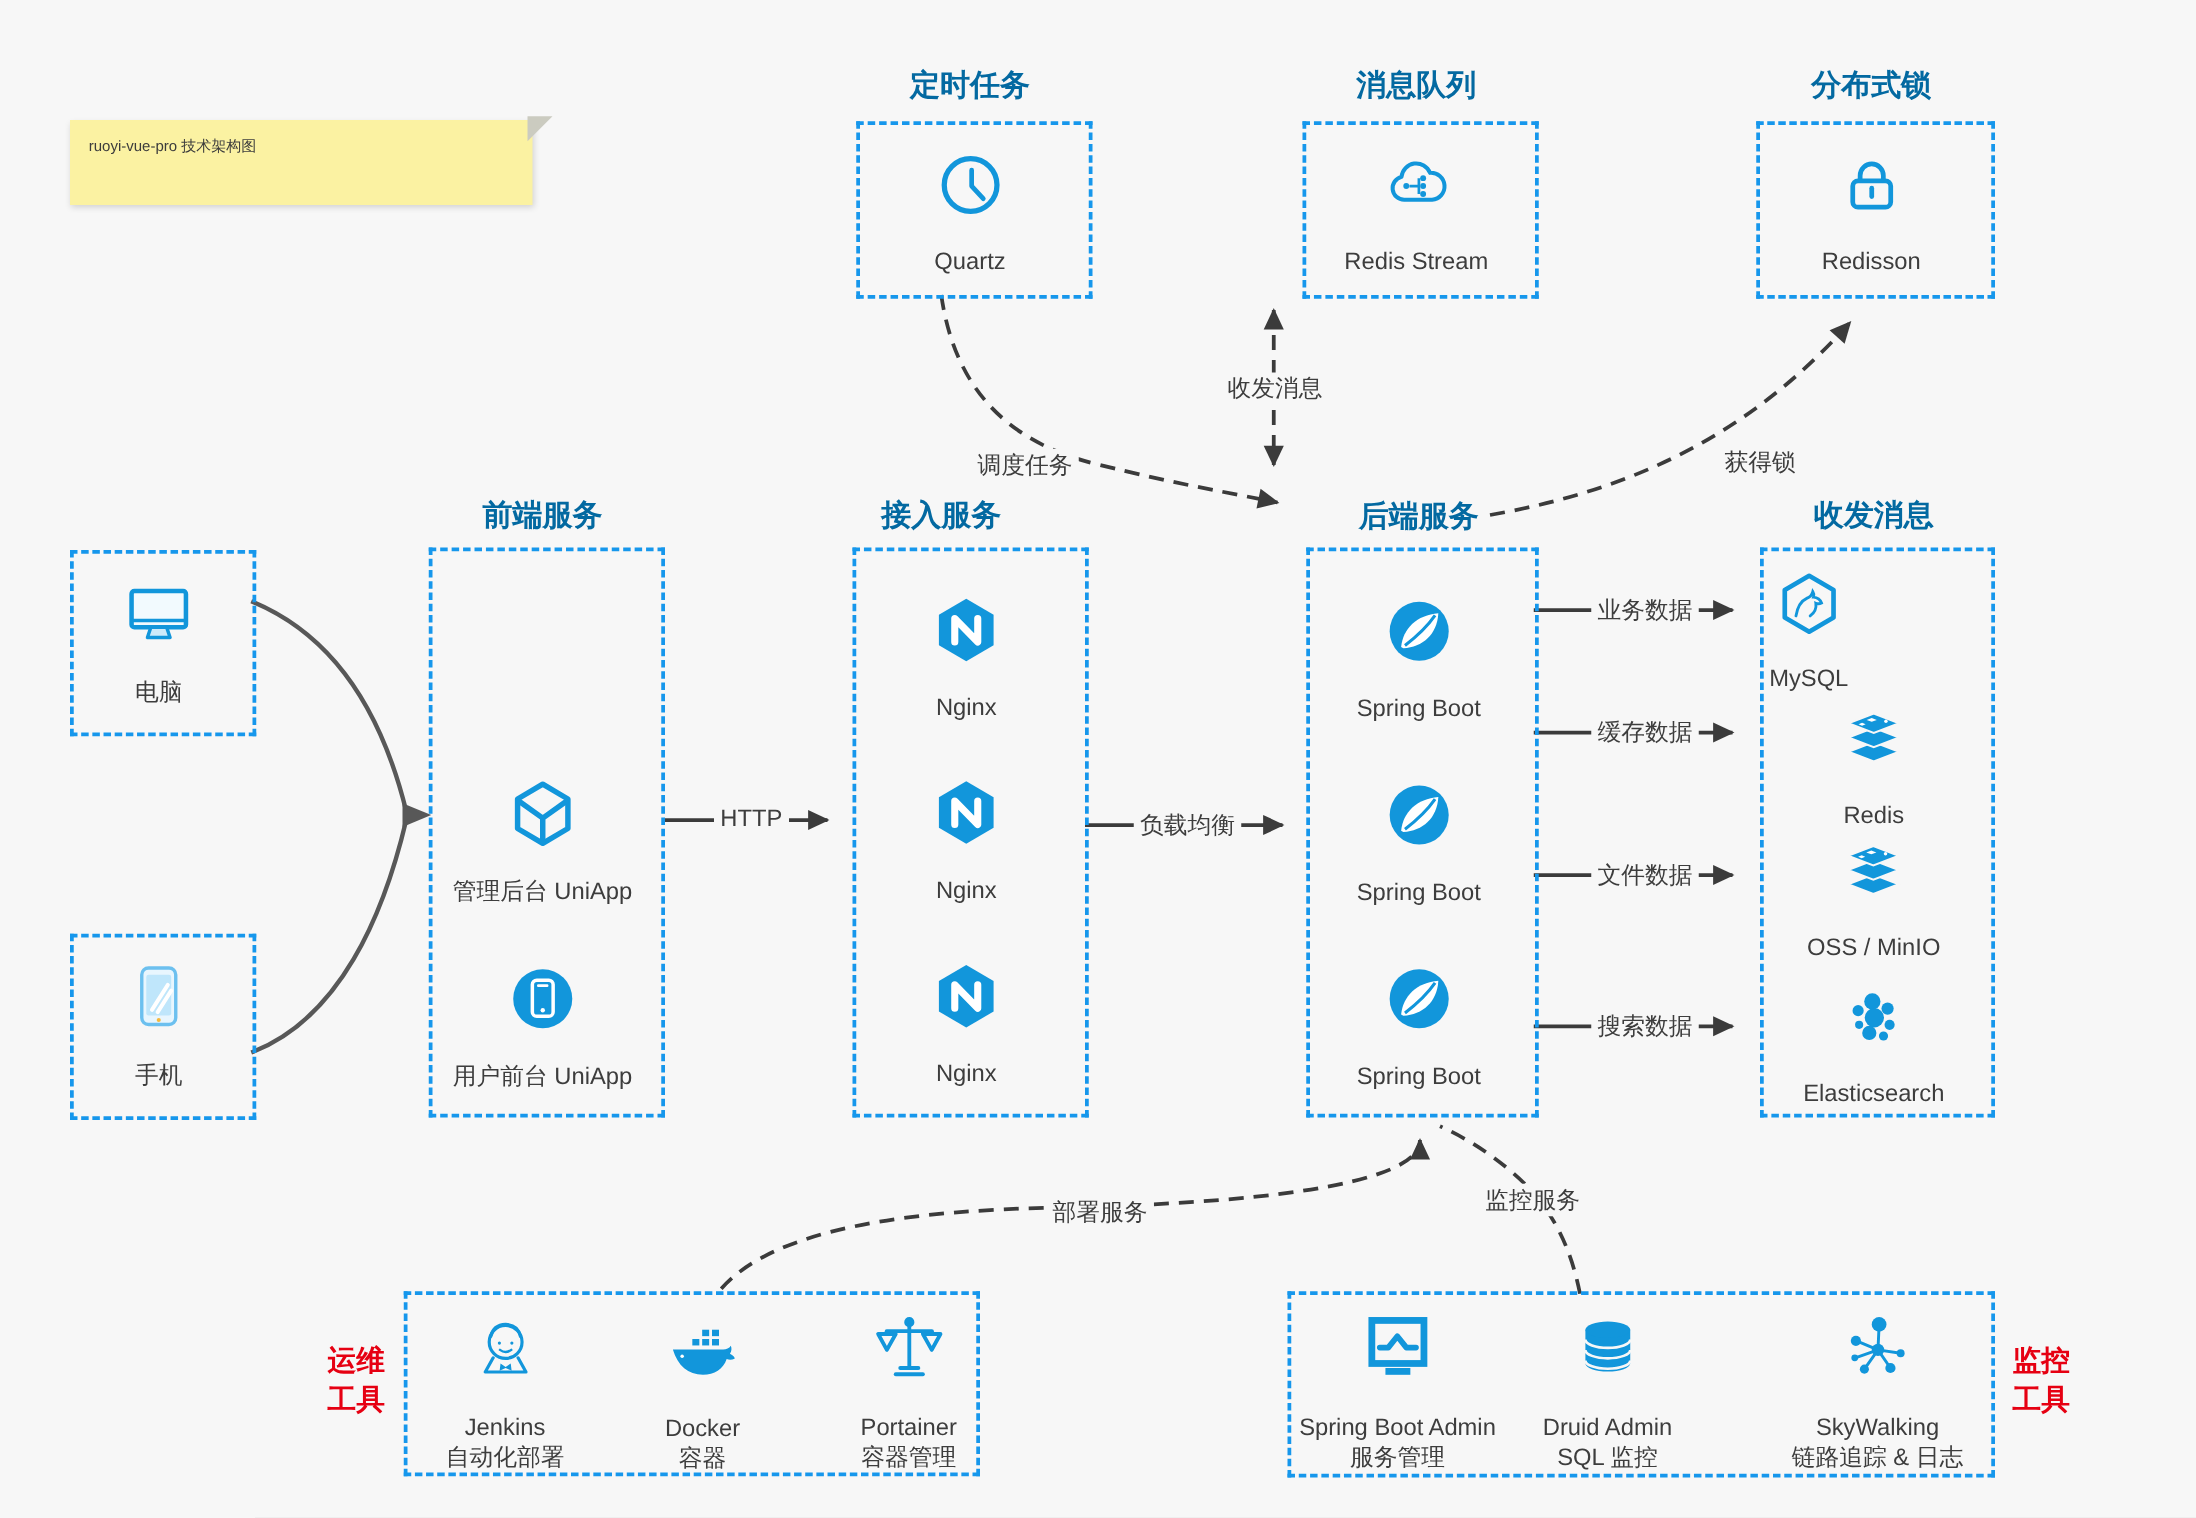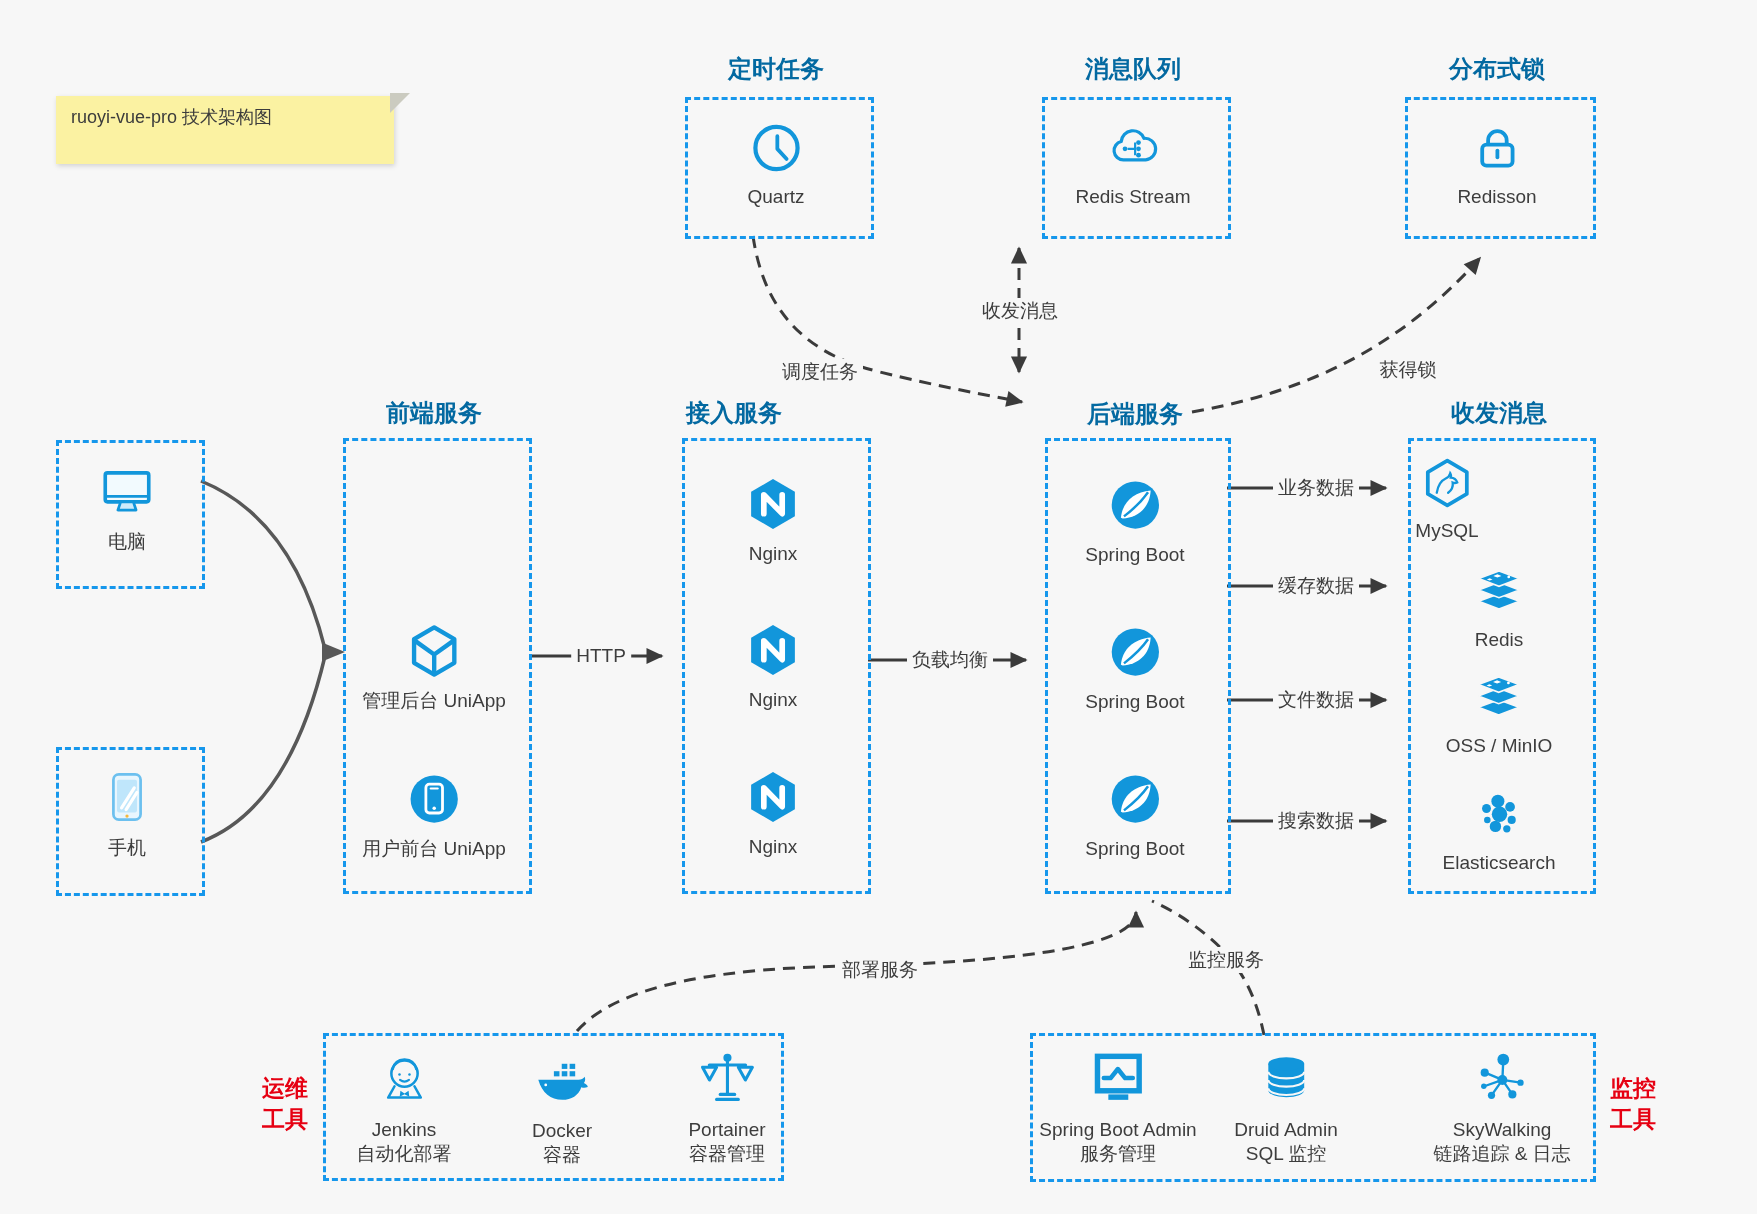--- a/index.html
+++ b/index.html
@@ -5,26 +5,26 @@
   html,body{margin:0;padding:0;background:#e9e9e9;}
   #canvas{position:relative;width:1757px;height:1214px;background:#f7f7f7;overflow:hidden;
           font-family:"Liberation Sans","DejaVu Sans",sans-serif;}
   #edges{position:absolute;left:0;top:0;z-index:1;pointer-events:none;}
   .dbox{position:absolute;border:3px dashed #1697ec;z-index:2;}
   .gtitle{position:absolute;transform:translateX(-50%);color:#0369a1;font-size:24px;font-weight:700;
           white-space:nowrap;line-height:26px;z-index:4;}
   .side-title{position:absolute;transform:translateX(-50%);color:#e60012;font-size:23px;font-weight:700;
           line-height:31px;text-align:center;z-index:4;}
   .node{position:absolute;transform:translateX(-50%);display:flex;flex-direction:column;align-items:center;
-        gap:10px;z-index:3;}
+        gap:23px;z-index:3;}
   .node .lbl{font-size:19px;color:#3d3d3d;white-space:nowrap;line-height:24px;text-align:center;}
   .elabel{position:absolute;transform:translate(-50%,-50%);background:#f7f7f7;padding:0 5px;font-size:19px;
           color:#3d3d3d;white-space:nowrap;z-index:4;}
-  .note{position:absolute;left:56px;top:96px;width:338px;height:68px;background:#fbf2a2;color:#3c3c3c;
-        font-size:18px;line-height:25px;padding:9px 0 0 15px;box-sizing:border-box;z-index:5;
+  .note{position:absolute;left:56px;top:96px;width:370px;height:68px;background:#fbf2a2;color:#3c3c3c;
+        font-size:12px;line-height:25px;padding:9px 0 0 15px;box-sizing:border-box;z-index:5;
         box-shadow:1px 2px 5px rgba(0,0,0,.15);}
   .fold{position:absolute;right:-16px;top:-3px;width:0;height:0;
         border-top:20px solid #cbcbc0;border-right:20px solid transparent;}
 </style>
 </head>
 <body>
 
 <svg width="0" height="0" style="position:absolute" aria-hidden="true">
 <defs>
   <symbol id="sym-clock" viewBox="0 0 64 64">
@@ -209,21 +209,21 @@
 
   <div class="note">
     <div class="fold"></div>
     <div>ruoyi-vue-pro 技术架构图</div>
   </div>
 
   <div class="gtitle" style="left:776px;top:56px">定时任务</div>
   <div class="gtitle" style="left:1133px;top:56px">消息队列</div>
   <div class="gtitle" style="left:1497px;top:56px">分布式锁</div>
   <div class="gtitle" style="left:434px;top:400px">前端服务</div>
-  <div class="gtitle" style="left:734px;top:400px">接入服务</div>
+  <div class="gtitle" style="left:753px;top:400px">接入服务</div>
   <div class="gtitle" style="left:1135px;top:401px">后端服务</div>
   <div class="gtitle" style="left:1499px;top:400px">收发消息</div>
   <div class="side-title" style="left:285px;top:1073px">
     <div>运维</div>
     <div>工具</div>
   </div>
   <div class="side-title" style="left:1633px;top:1073px">
     <div>监控</div>
     <div>工具</div>
   </div>

